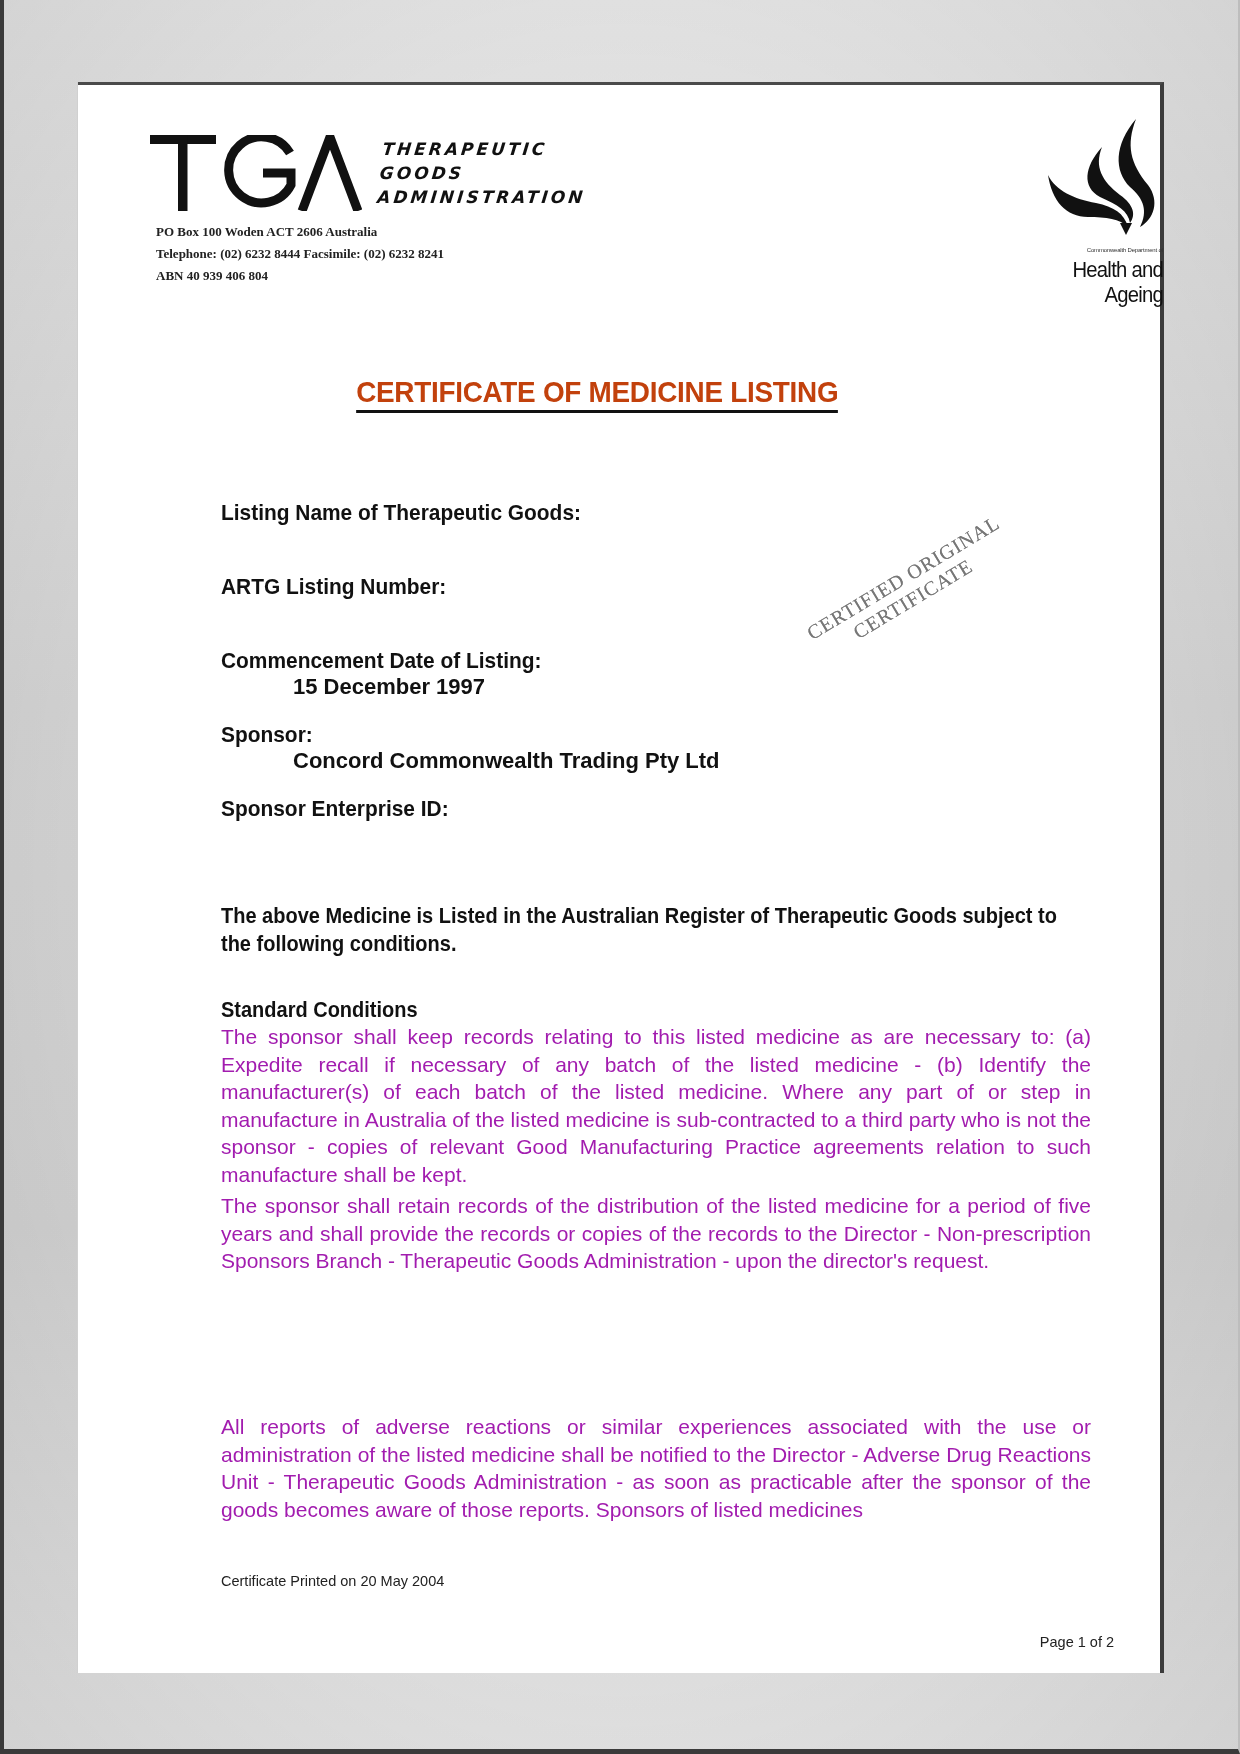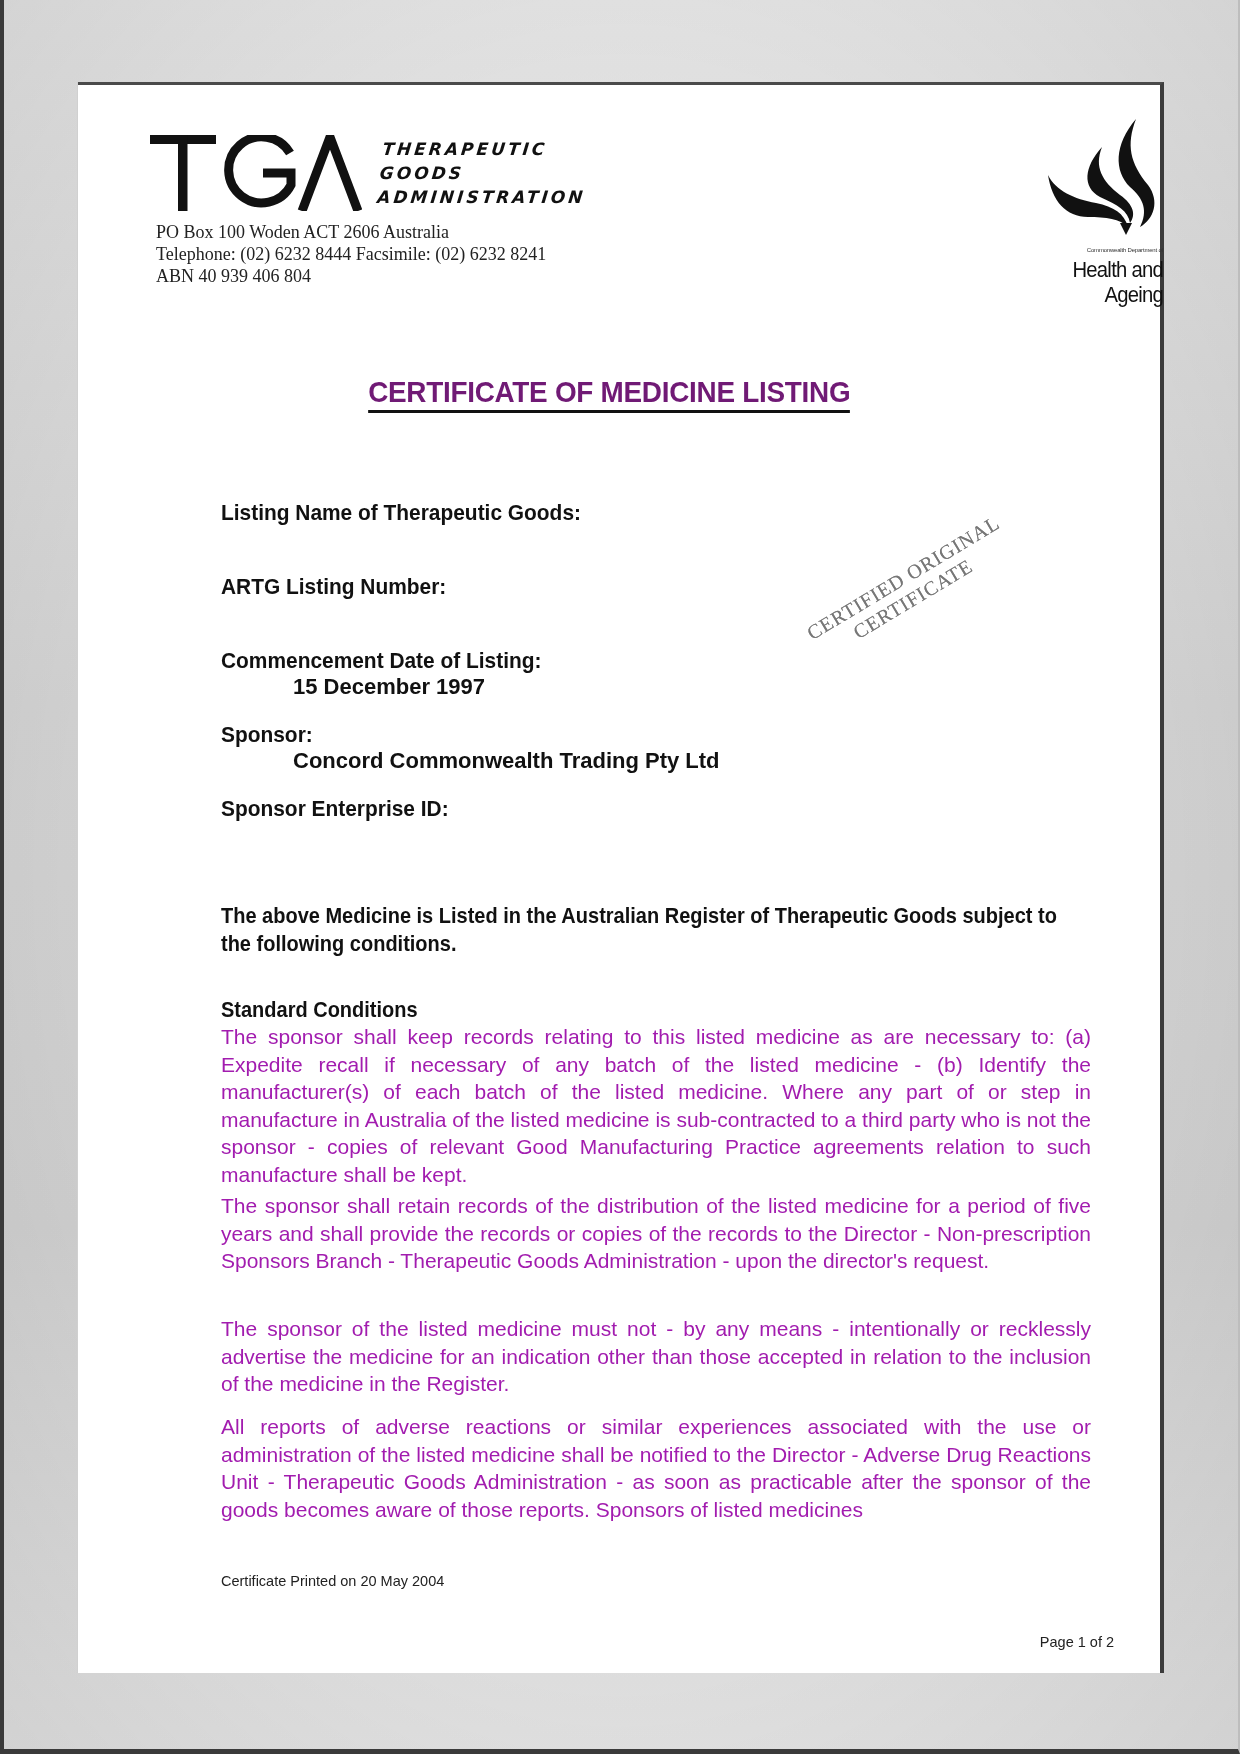--- a/index.html
+++ b/index.html
@@ -23,33 +23,33 @@
   }
   .abs { position: absolute; }
   .tga-logo { left: 72px; top: 50px; width: 212px; height: 76px; }
   .tga-words {
     left: 302px; top: 52px; font-family: "DejaVu Sans", sans-serif; font-weight: bold;
     font-style: italic; font-size: 17px; line-height: 24px; letter-spacing: 3px; color: #111;
     transform: skewX(-6deg);
   }
   .tga-words div { white-space: nowrap; }
   .address {
-    left: 78px; top: 136px; font-family: "Liberation Serif", serif; font-size: 18px;
-    line-height: 22px; color: #222;
+    left: 78px; top: 136px; font-family: "Liberation Serif", serif; font-size: 13px;
+    line-height: 22px; color: #222; font-weight: bold;
   }
   .address div { white-space: nowrap; }
   .doh-emblem { left: 966px; top: 30px; width: 118px; height: 120px; }
   .doh-small { left: 960px; top: 162px; width: 125px; font-size: 6px; text-align: right; color: #333; letter-spacing: -0.2px; }
   .doh-name {
     left: 940px; top: 172px; width: 145px; text-align: right; font-size: 22px; line-height: 25px;
     color: #111; letter-spacing: -0.8px; transform: scaleX(0.92); transform-origin: right top;
   }
   .title {
-    left: 16px; top: 290px; width: 916px; text-align: center; font-weight: bold; font-size: 30px;
-    color: #701a75; letter-spacing: -0.3px;
+    left: 4px; top: 290px; width: 916px; text-align: center; font-weight: bold; font-size: 30px;
+    color: #c2410c; letter-spacing: -0.3px;
   }
   .title span { border-bottom: 3px solid #111; padding-bottom: 1px; transform: scaleX(0.93); display: inline-block; margin-left: 115px; }
   .field-label { left: 143px; font-weight: bold; font-size: 22px; color: #111; white-space: nowrap; transform: scaleX(0.95); transform-origin: left top; }
   .field-value { left: 215px; font-size: 22px; color: #111; white-space: nowrap; font-weight: bold; }
   .stamp {
     left: 725px; top: 540px; width: 260px; height: 60px; transform: rotate(-31deg); transform-origin: left top;
     font-family: "Liberation Serif", serif; font-size: 20px; color: #777; letter-spacing: 1px;
   }
   .stamp div { white-space: nowrap; text-shadow: 0 0 0.5px #999; }
   .intro {
@@ -119,18 +119,17 @@
   <div class="abs stamp">
     <div>CERTIFIED ORIGINAL</div>
     <div style="margin-left:40px">CERTIFICATE</div>
   </div>
 
   <div class="abs intro">The above Medicine is Listed in the Australian Register of Therapeutic Goods subject to the following conditions.</div>
 
   <div class="abs cond-heading">Standard Conditions</div>
   <div class="abs para" style="top:938px">The sponsor shall keep records relating to this listed medicine as are necessary to: (a) Expedite recall if necessary of any batch of the listed medicine - (b) Identify the manufacturer(s) of each batch of the listed medicine. Where any part of or step in manufacture in Australia of the listed medicine is sub-contracted to a third party who is not the sponsor - copies of relevant Good Manufacturing Practice agreements relation to such manufacture shall be kept.</div>
   <div class="abs para" style="top:1107px">The sponsor shall retain records of the distribution of the listed medicine for a period of five years and shall provide the records or copies of the records to the Director - Non-prescription Sponsors Branch - Therapeutic Goods Administration - upon the director's request.</div>
-  <div class="abs para" style="top:1230px">The sponsor of the listed medicine must not - by any means - intentionally or recklessly advertise the medicine for an indication other than those accepted in relation to the inclusion of the medicine in the Register.</div>
   <div class="abs para" style="top:1328px">All reports of adverse reactions or similar experiences associated with the use or administration of the listed medicine shall be notified to the Director - Adverse Drug Reactions Unit - Therapeutic Goods Administration - as soon as practicable after the sponsor of the goods becomes aware of those reports. Sponsors of listed medicines</div>
 
   <div class="abs footer-left">Certificate Printed on 20 May 2004</div>
   <div class="abs footer-right">Page 1 of 2</div>
 </div>
 
 </body></html>

